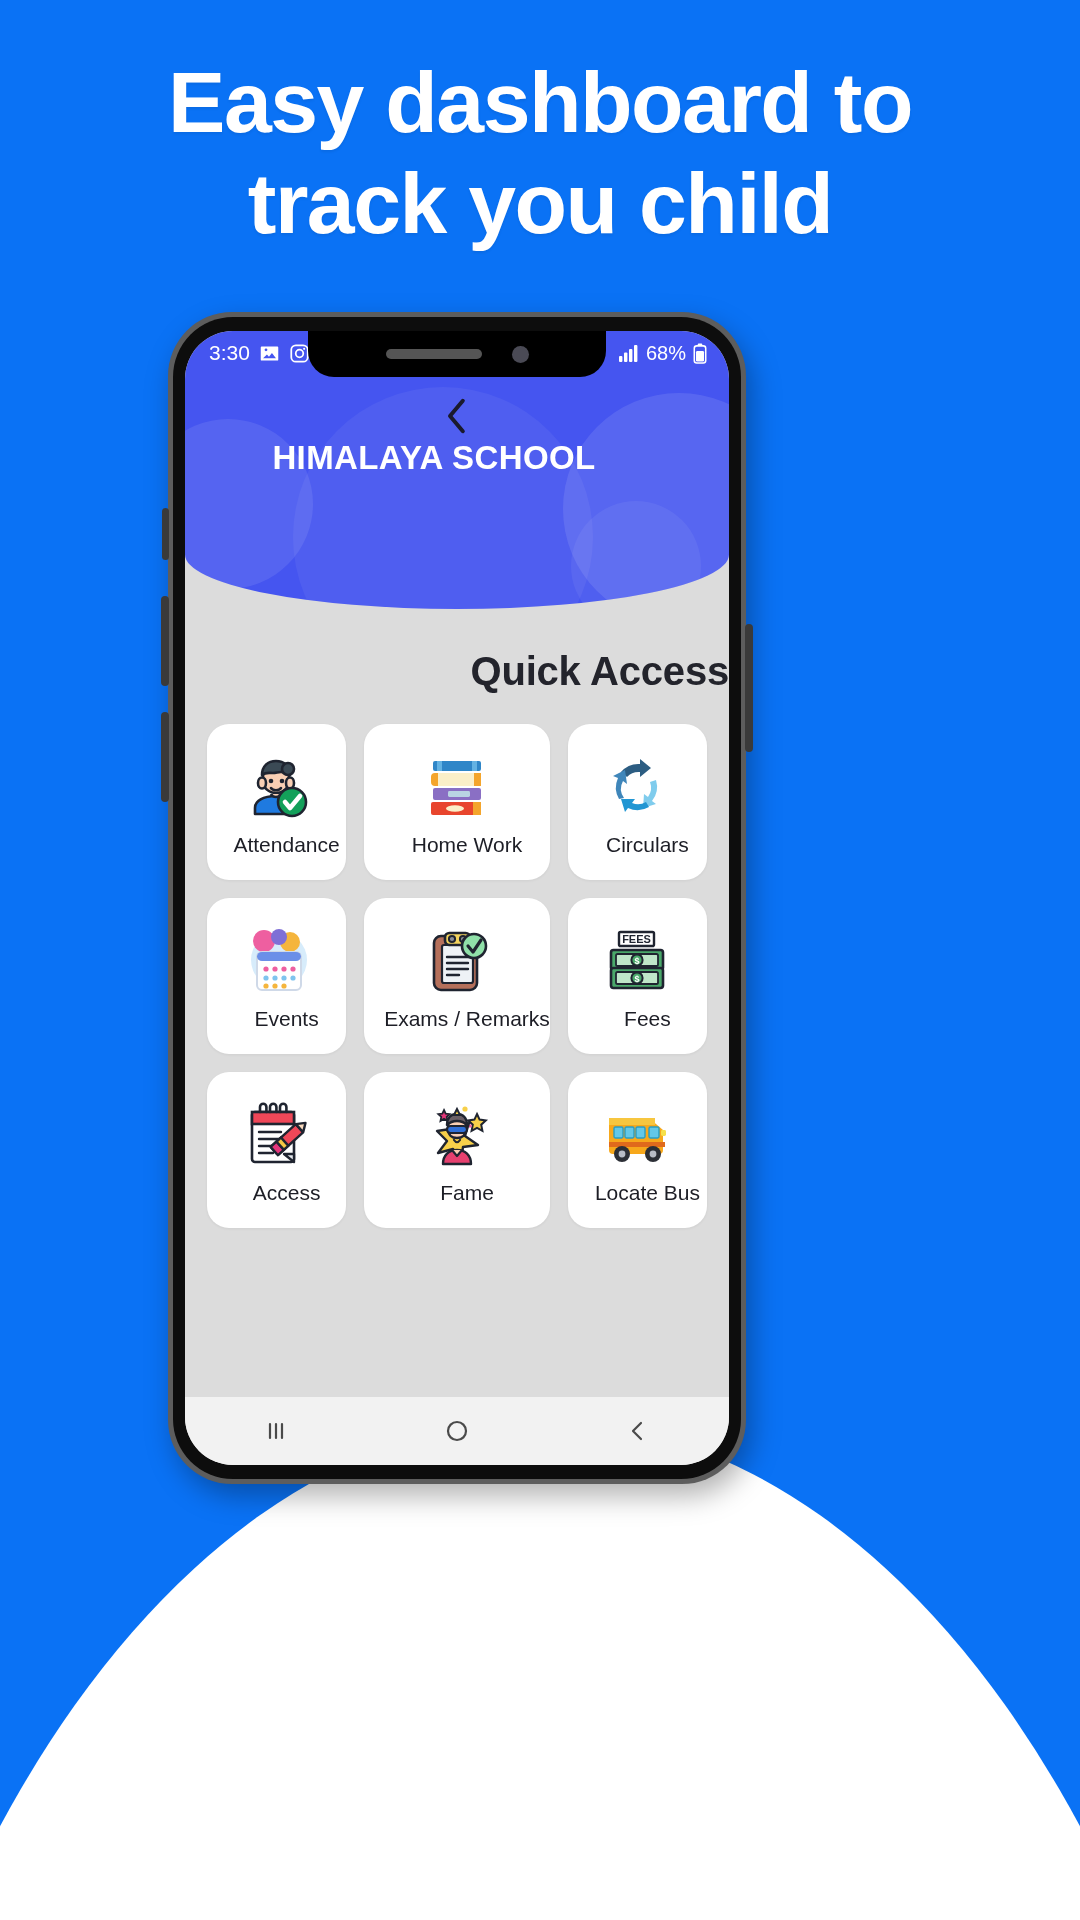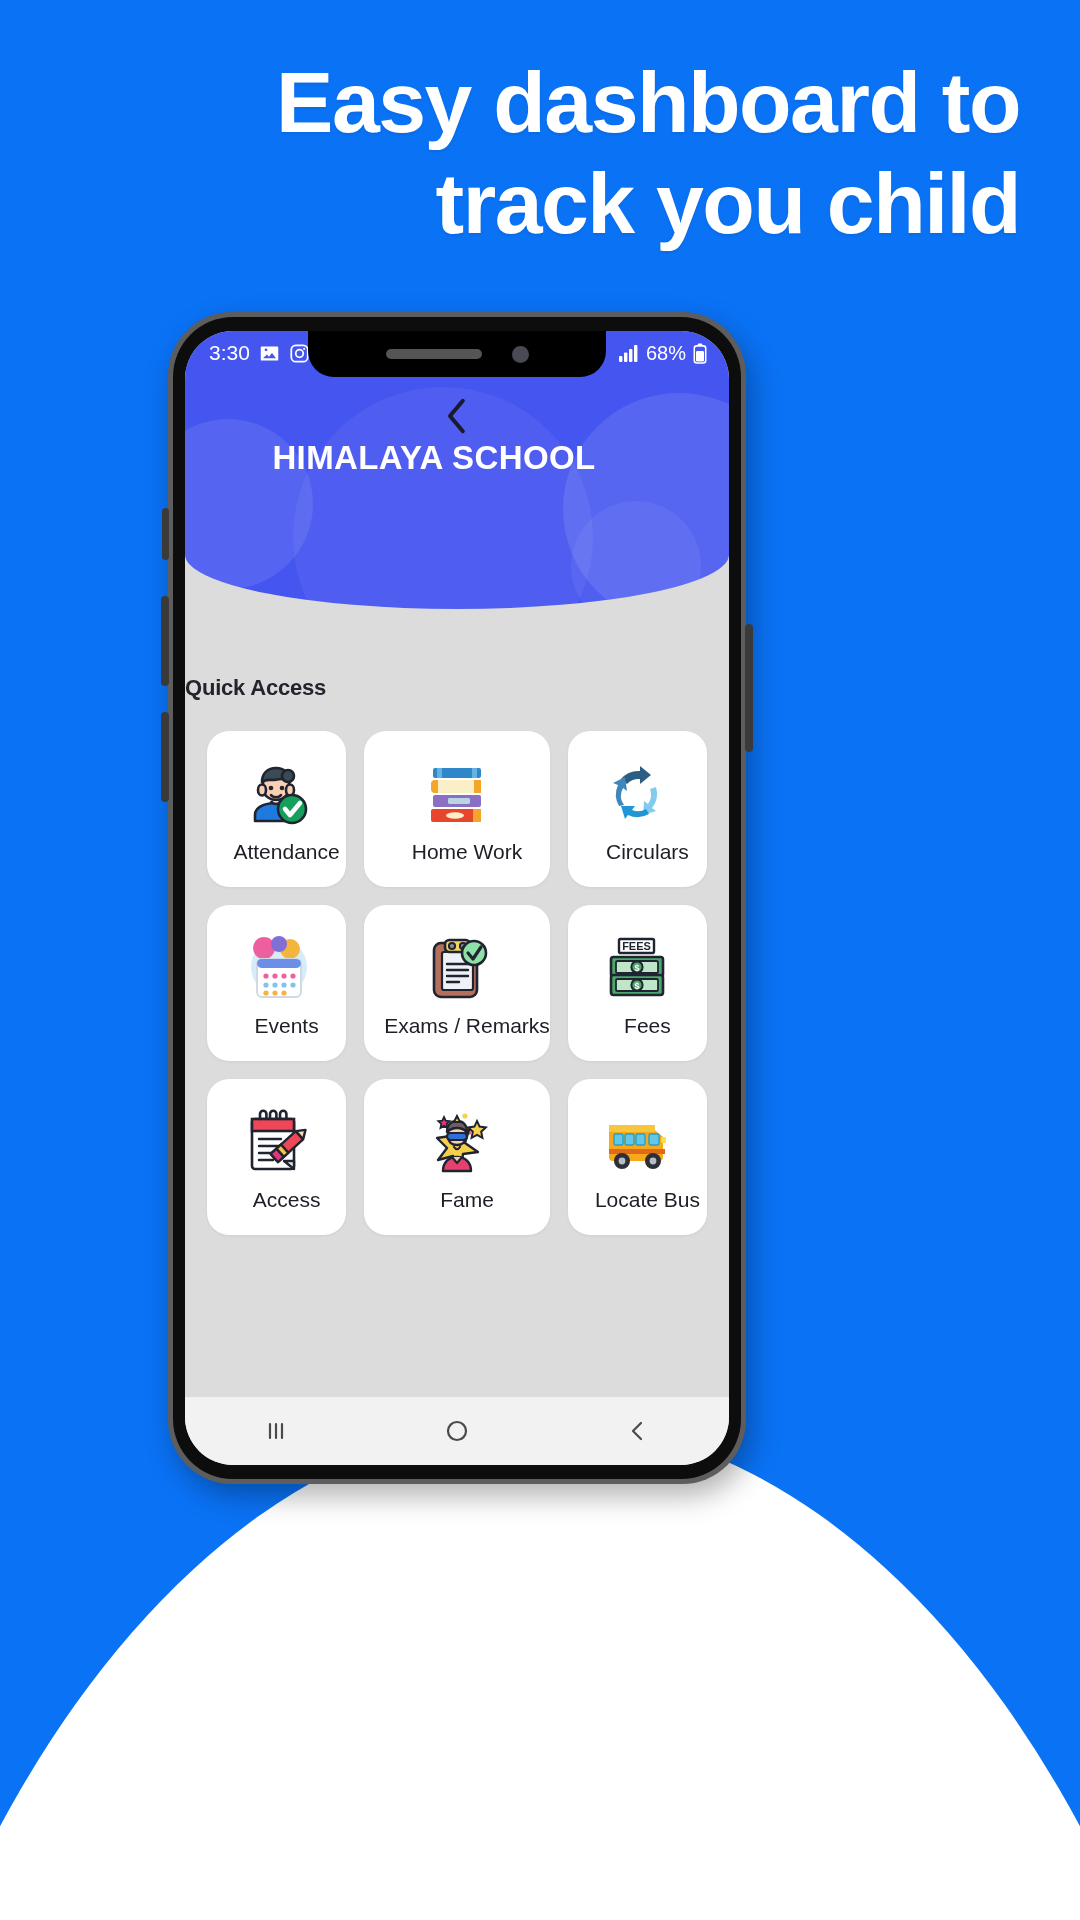--- a/index.html
+++ b/index.html
@@ -31,21 +31,21 @@
     height: 1260px;
     background: #ffffff;
     border-radius: 50% 50% 0 0 / 100% 100% 0 0;
   }
 
   .promo-headline {
     position: absolute;
     top: 52px;
     left: 0;
     width: 100%;
-    text-align: right;
+    text-align: center;
     color: #ffffff;
     font-size: 86px;
     line-height: 1.18;
     font-weight: 700;
     letter-spacing: -1.5px;
     padding: 0 60px;
     text-shadow: 0 2px 3px rgba(0,0,0,.07);
   }
 
   
@@ -215,25 +215,25 @@
   .student-meta {
     color: rgba(255,255,255,.86);
     font-size: 20px;
     font-weight: 400;
     margin-top: 8px;
     letter-spacing: .2px;
   }
 
   
   .qa-title {
-    text-align: left;
-    font-size: 22px;
+    text-align: right;
+    font-size: 40px;
     font-weight: 700;
     color: #23242c;
-    margin-top: 66px;
+    margin-top: 40px;
     letter-spacing: -.2px;
   }
 
   .grid {
     display: grid;
     grid-template-columns: repeat(3, 1fr);
     gap: 18px;
     padding: 30px 22px 0 22px;
   }
   .tile {

